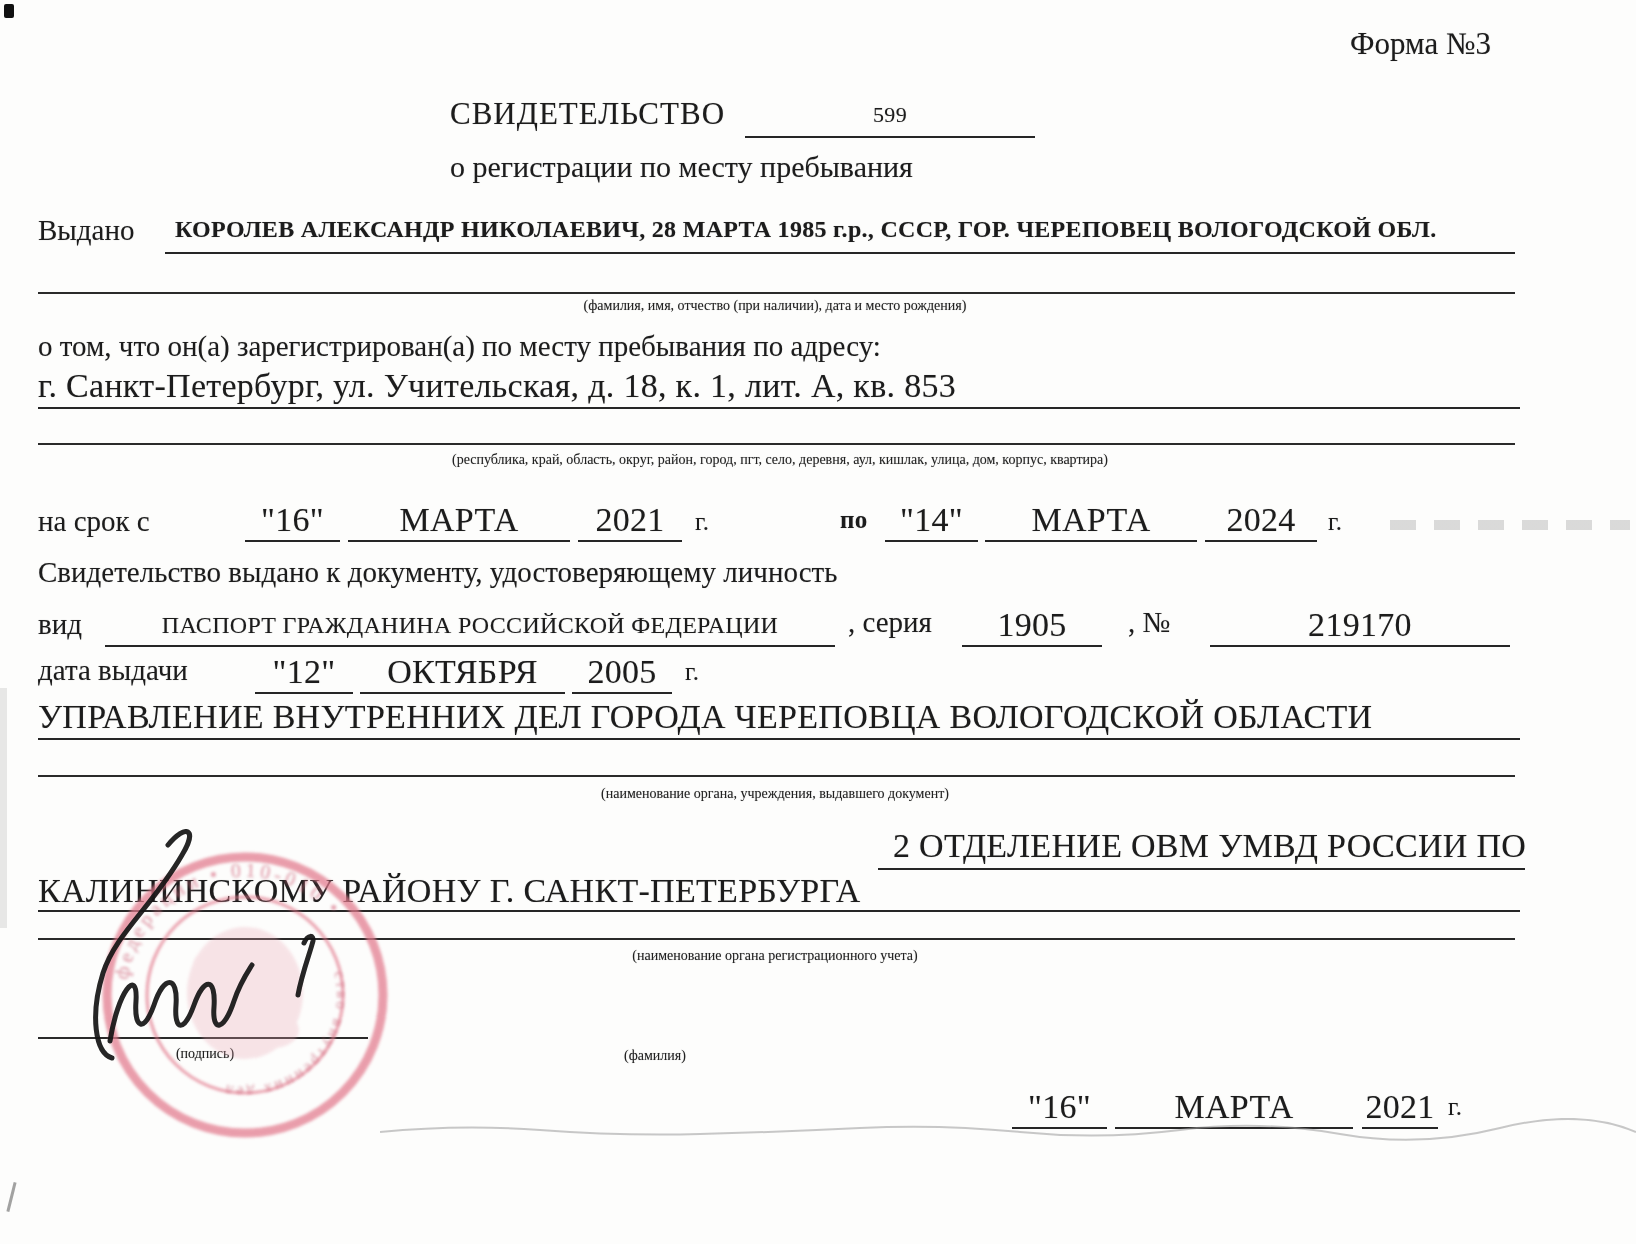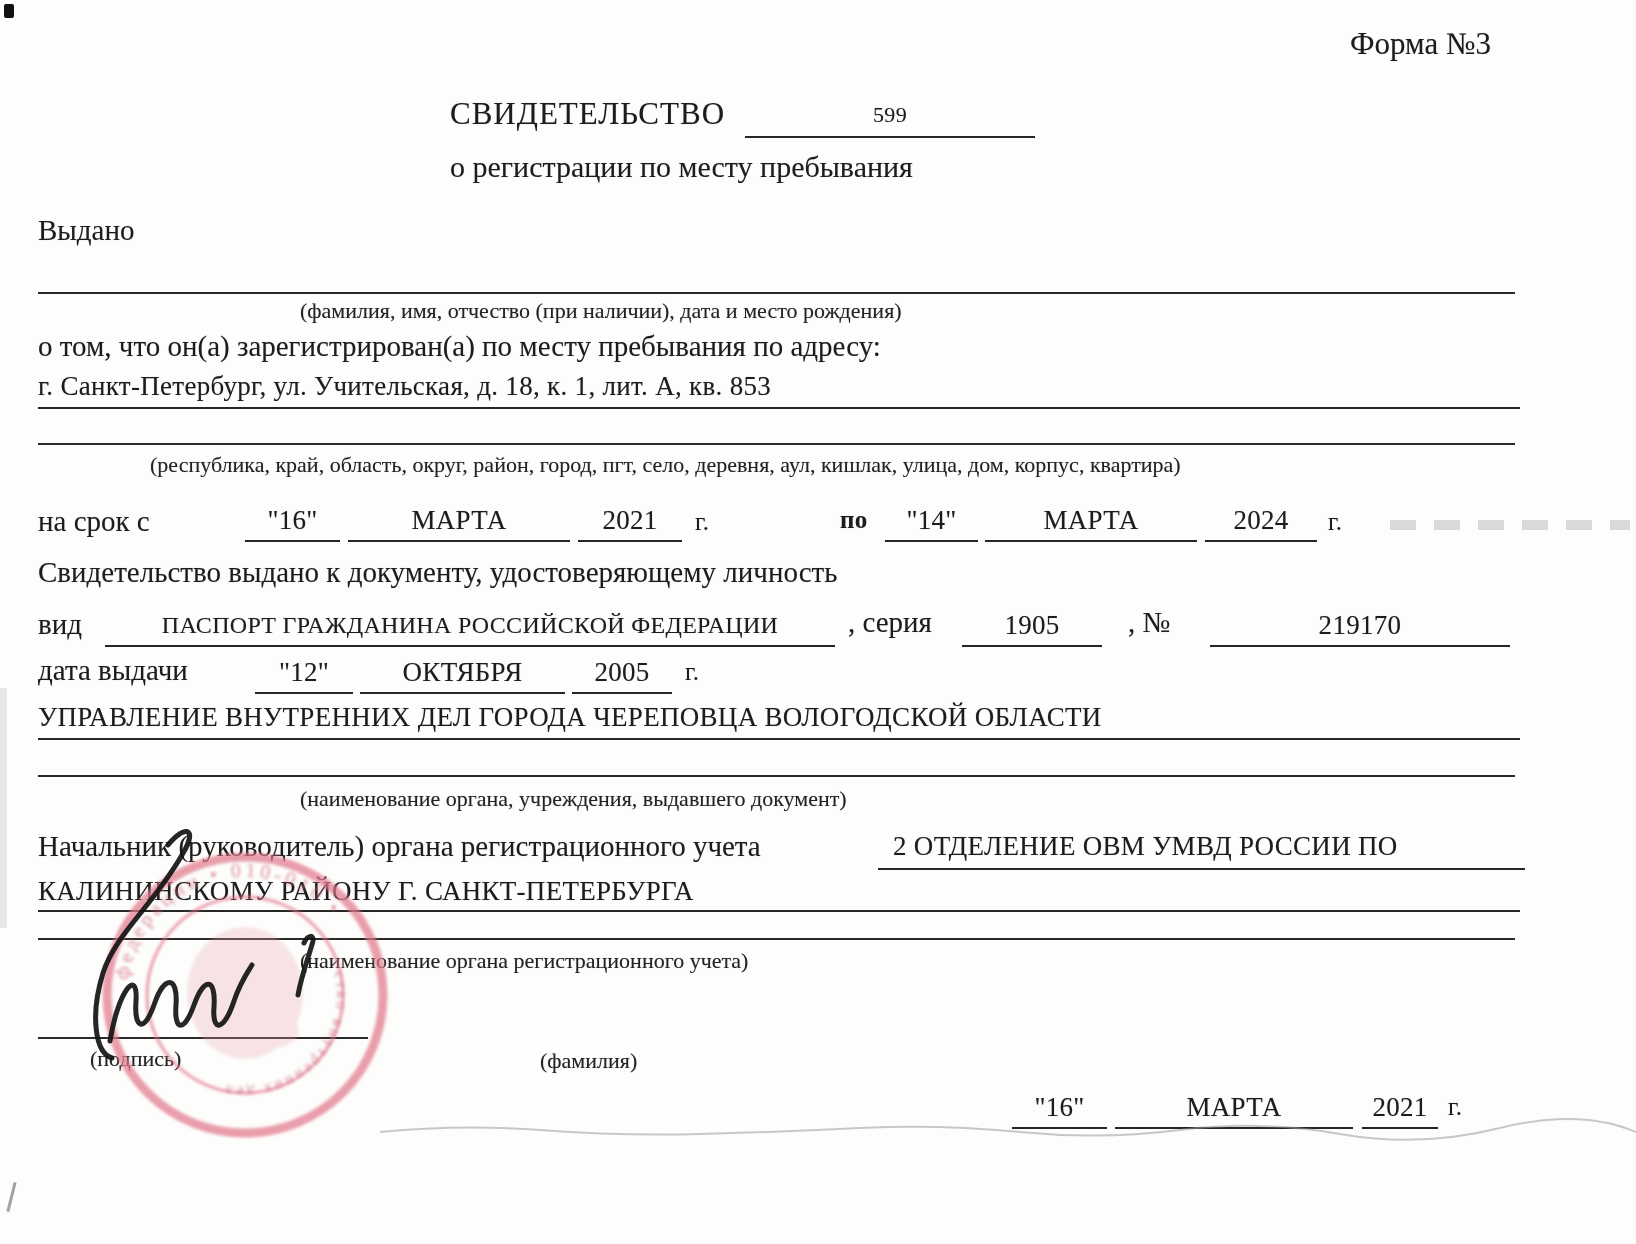--- a/index.html
+++ b/index.html
@@ -7,43 +7,44 @@
     position:relative;width:1636px;height:1244px;background:#fdfdfc;
     font-family:"Liberation Serif", serif;color:#1c1c1c;overflow:hidden;
     text-shadow:0 0 1px rgba(20,20,20,.28);
   }
   .abs{position:absolute;white-space:nowrap;}
   .lbl{font-size:29px;}
   .big{font-size:31px;}
   .val{font-size:25px;letter-spacing:.3px;}
   .seg{
     position:absolute;border-bottom:2.5px solid #262626;text-align:center;
-    font-size:27px;letter-spacing:.3px;white-space:nowrap;
+    font-size:34px;letter-spacing:.3px;white-space:nowrap;
   }
   .seg.left{text-align:left;}
   .rule{position:absolute;border-bottom:2.5px solid #2a2a2a;height:0;}
-  .cap{position:absolute;font-size:22px;color:#222;white-space:nowrap;}
+  .cap{position:absolute;font-size:14px;color:#222;text-align:center;white-space:nowrap;}
   .bold{font-weight:700;}
   .artifact{position:absolute;pointer-events:none;}
 </style>
 </head>
 <body>
 
 <div class="page">
 
   <div class="artifact" style="left:4px;top:4px;width:10px;height:14px;background:#111;border-radius:2px;"></div>
 
   <div class="abs big" style="left:1350px;top:26px;">Форма №3</div>
 
   <div class="abs big" style="left:450px;top:96px;letter-spacing:1px;">СВИДЕТЕЛЬСТВО</div>
   <div class="seg" style="left:745px;top:94px;width:290px;height:42px;line-height:42px;font-size:22px;">599</div>
 
   <div class="abs" style="left:450px;top:150px;font-size:30px;">о регистрации по месту пребывания</div>
 
   <div class="abs lbl" style="left:38px;top:214px;">Выдано</div>
+  <div class="seg left bold" style="left:165px;top:206px;width:1340px;height:46px;line-height:46px;font-size:24px;padding-left:10px;">КОРОЛЕВ АЛЕКСАНДР НИКОЛАЕВИЧ, 28 МАРТА 1985 г.р., СССР, ГОР. ЧЕРЕПОВЕЦ ВОЛОГОДСКОЙ ОБЛ.</div>
   <div class="rule" style="left:38px;top:292px;width:1477px;"></div>
   <div class="cap" style="left:300px;top:298px;width:950px;">(фамилия, имя, отчество (при наличии), дата и место рождения)</div>
 
   <div class="abs lbl" style="left:38px;top:330px;text-align:center;">о том, что он(а) зарегистрирован(а) по месту пребывания по адресу:</div>
 
   <div class="seg left" style="left:38px;top:362px;width:1482px;height:45px;line-height:48px;">г. Санкт-Петербург, ул. Учительская, д. 18, к. 1, лит. А, кв. 853</div>
   <div class="rule" style="left:38px;top:443px;width:1477px;"></div>
   <div class="cap" style="left:150px;top:452px;width:1260px;">(республика, край, область, округ, район, город, пгт, село, деревня, аул, кишлак, улица, дом, корпус, квартира)</div>
 
   <div class="abs lbl" style="left:38px;top:505px;">на срок с</div>
@@ -69,21 +70,20 @@
   <div class="abs lbl" style="left:38px;top:654px;">дата выдачи</div>
   <div class="seg" style="left:255px;top:650px;width:98px;height:42px;line-height:44px;">"12"</div>
   <div class="seg" style="left:360px;top:650px;width:205px;height:42px;line-height:44px;">ОКТЯБРЯ</div>
   <div class="seg" style="left:572px;top:650px;width:100px;height:42px;line-height:44px;">2005</div>
   <div class="abs val" style="left:685px;top:658px;">г.</div>
 
   <div class="seg left" style="left:38px;top:694px;width:1482px;height:44px;line-height:46px;">УПРАВЛЕНИЕ ВНУТРЕННИХ ДЕЛ ГОРОДА ЧЕРЕПОВЦА ВОЛОГОДСКОЙ ОБЛАСТИ</div>
   <div class="rule" style="left:38px;top:775px;width:1477px;"></div>
   <div class="cap" style="left:300px;top:786px;width:950px;">(наименование органа, учреждения, выдавшего документ)</div>
 
-  <div class="abs lbl" style="left:38px;top:830px;">Начальник (руководитель) органа регистрационного учета</div>
   <div class="seg left" style="left:878px;top:824px;width:632px;height:44px;line-height:44px;padding-left:15px;">2 ОТДЕЛЕНИЕ ОВМ УМВД РОССИИ ПО</div>
   <div class="seg left" style="left:38px;top:868px;width:1482px;height:42px;line-height:46px;">КАЛИНИНСКОМУ РАЙОНУ Г. САНКТ-ПЕТЕРБУРГА</div>
   <div class="rule" style="left:38px;top:938px;width:1477px;"></div>
   <div class="cap" style="left:300px;top:948px;width:950px;">(наименование органа регистрационного учета)</div>
 
   <div class="rule" style="left:38px;top:1037px;width:330px;"></div>
   <div class="cap" style="left:90px;top:1046px;width:230px;">(подпись)</div>
   <div class="cap" style="left:540px;top:1048px;width:230px;">(фамилия)</div>
 
   <div class="seg" style="left:1012px;top:1085px;width:95px;height:42px;line-height:44px;">"16"</div>

